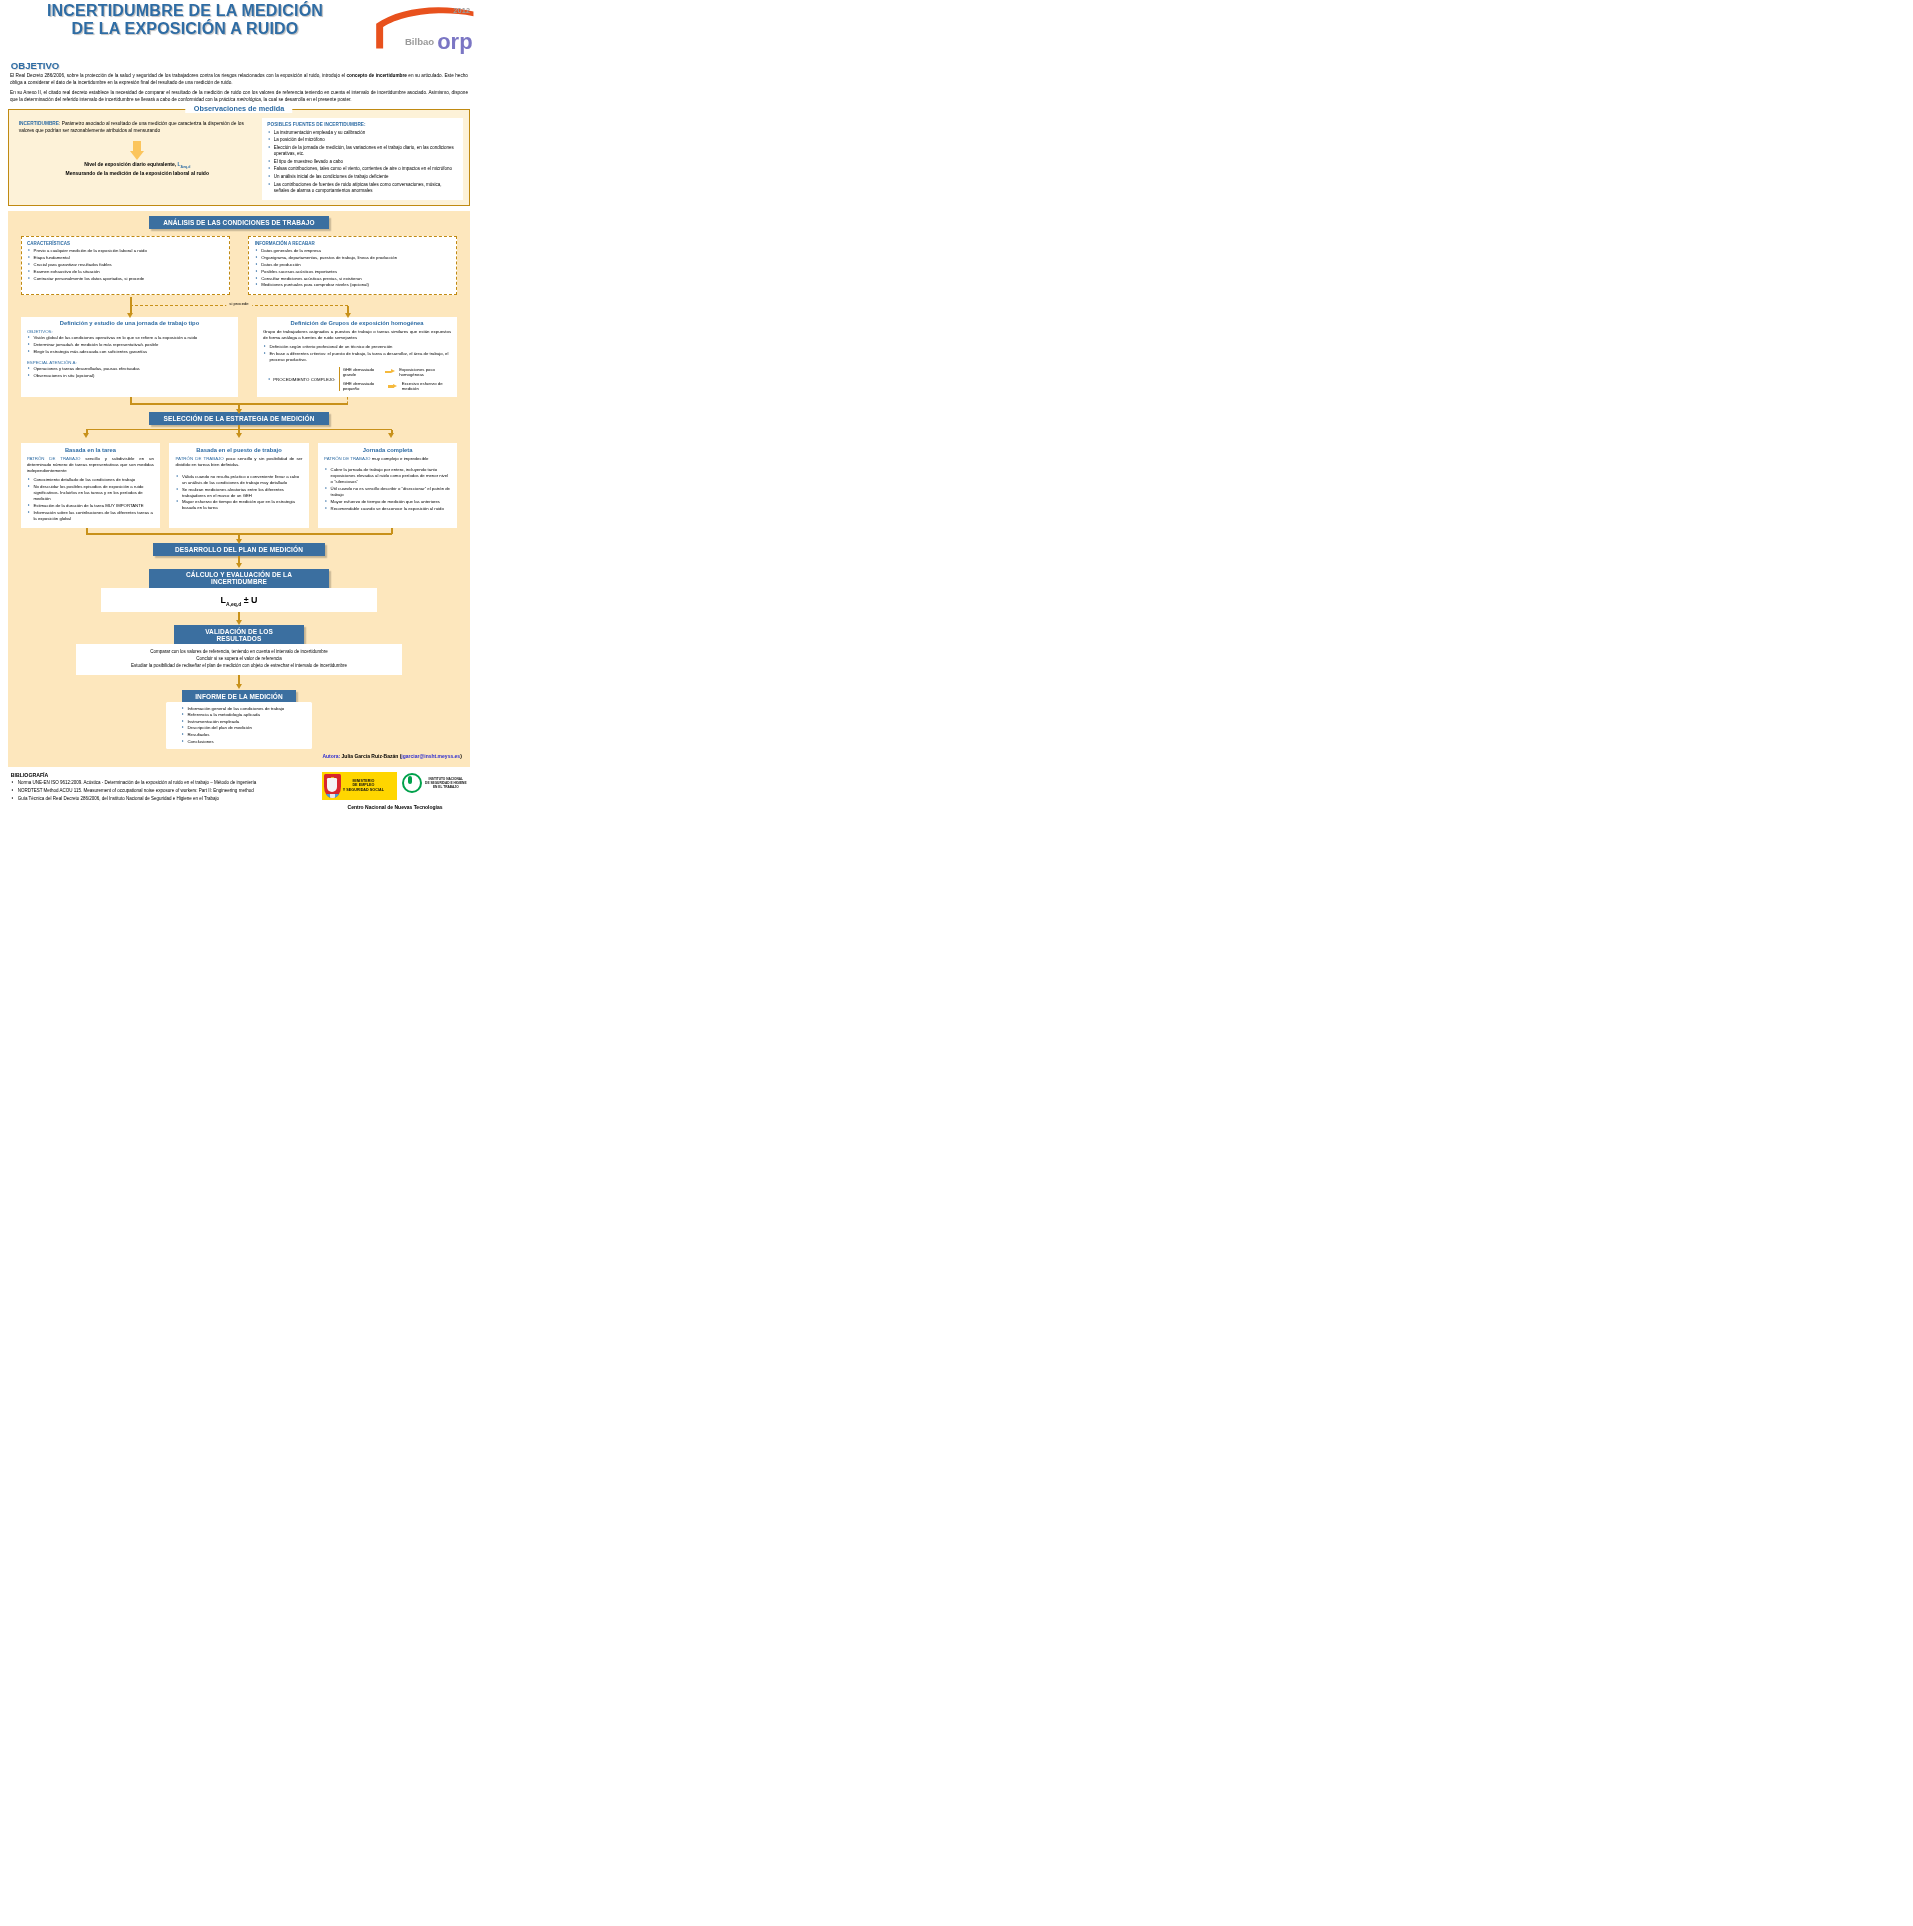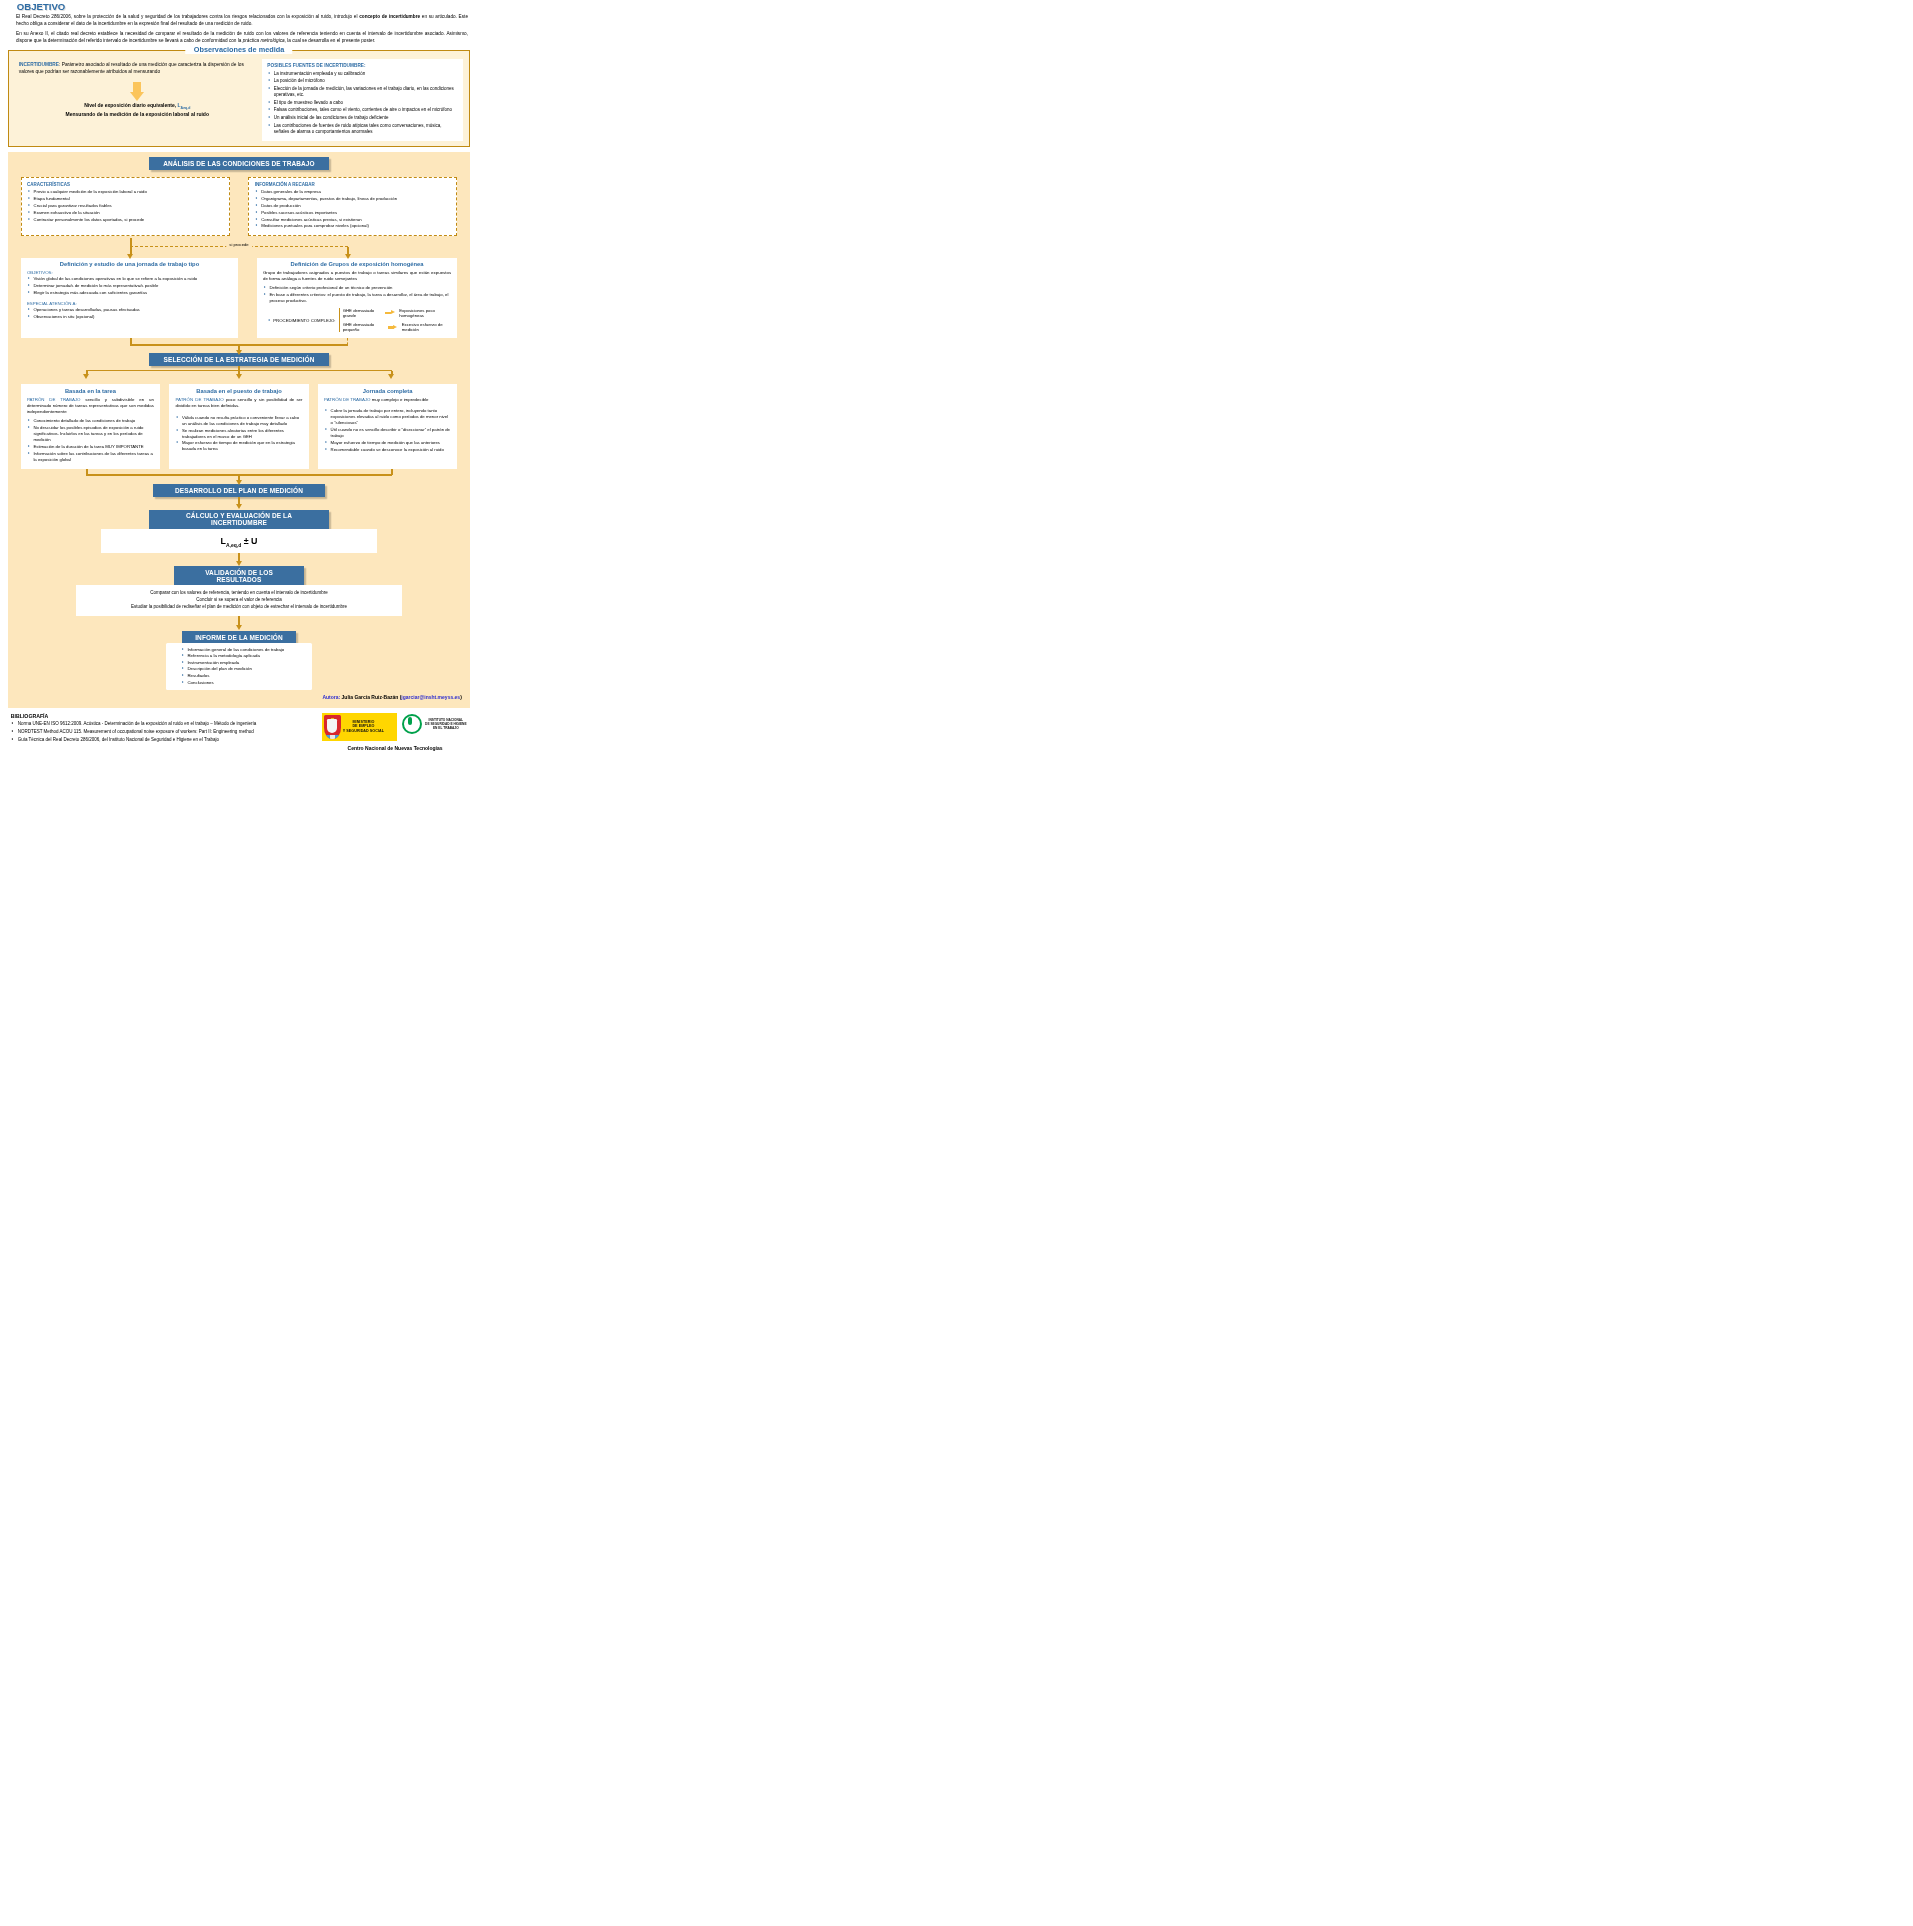--- a/index.html
+++ b/index.html
@@ -50,21 +50,21 @@
     position:absolute; left:35px; bottom:7px;
     font-size:9.6px; font-weight:bold; color:#9b9b9b;
   }
   .orp-word{
     position:absolute; right:2.3px; bottom:0.8px;
     font-size:22px; font-weight:bold; color:#7b76c4;
     line-height:.95;
   }
 
   
-  .objetivo-wrap{ padding:0 10px 0 16px; }
+  .objetivo-wrap{ padding:0 10px 0 10px; }
   .objetivo-title{
     font-size:9.6px; font-weight:bold; color:#2e6ca4;
     margin:0.8px 0 2.3px 0.8px;
     text-shadow:0.8px 0.8px 0.4px rgba(150,150,150,.30);
   }
   .objetivo-p{
     font-size:4.7px; line-height:1.42;
     text-align:justify;
     margin:0 0 3.5px 0;
   }
@@ -318,20 +318,34 @@
   .insht-text{ font-size:3.2px; font-weight:bold; line-height:1.3; color:#111;}
   .cnnt{
     margin-top:3.9px; font-size:5px; font-weight:bold; text-align:center;
   }
 </style>
 </head>
 <body>
 
 <div class="poster">
 
+  <div class="header">
+    <div class="title-block">
+      <div class="title-line">INCERTIDUMBRE DE LA MEDICIÓN</div>
+      <div class="title-line">DE LA EXPOSICIÓN A RUIDO</div>
+    </div>
+    <div class="orp-logo">
+      <svg width="105" height="51" viewBox="0 0 272 132" style="position:absolute;left:0;top:0;">
+        <path d="M16 118 L16 54 C70 14 175 -2 268 22 L268 34 C178 16 80 32 34 62 L34 118 Z" fill="#e8511d"></path>
+      </svg>
+      <div class="orp-year">2012</div>
+      <div class="orp-bilbao">Bilbao</div>
+      <div class="orp-word">orp</div>
+    </div>
+  </div>
 
   <div class="objetivo-wrap">
     <div class="objetivo-title">OBJETIVO</div>
     <p class="objetivo-p"><span>El Real Decreto 286/2006, sobre la protección de la salud y seguridad de los trabajadores contra los riesgos relacionados con la exposición al ruido, introdujo el </span><b>concepto de incertidumbre</b><span> en su articulado. Este hecho obliga a considerar el dato de la incertidumbre en la expresión final del resultado de una medición de ruido.</span></p>
     <p class="objetivo-p"><span>En su Anexo II, el citado real decreto establece la necesidad de comparar el resultado de la medición de ruido con los valores de referencia teniendo en cuenta el intervalo de incertidumbre asociado. Asimismo, dispone que la determinación del referido intervalo de incertidumbre se llevará a cabo de conformidad con la </span><i>práctica metrológica,</i><span> la cual se desarrolla en el presente poster.</span></p>
   </div>
 
   <div class="inc-panel">
     <div class="inc-caption">Observaciones de medida</div>
 

